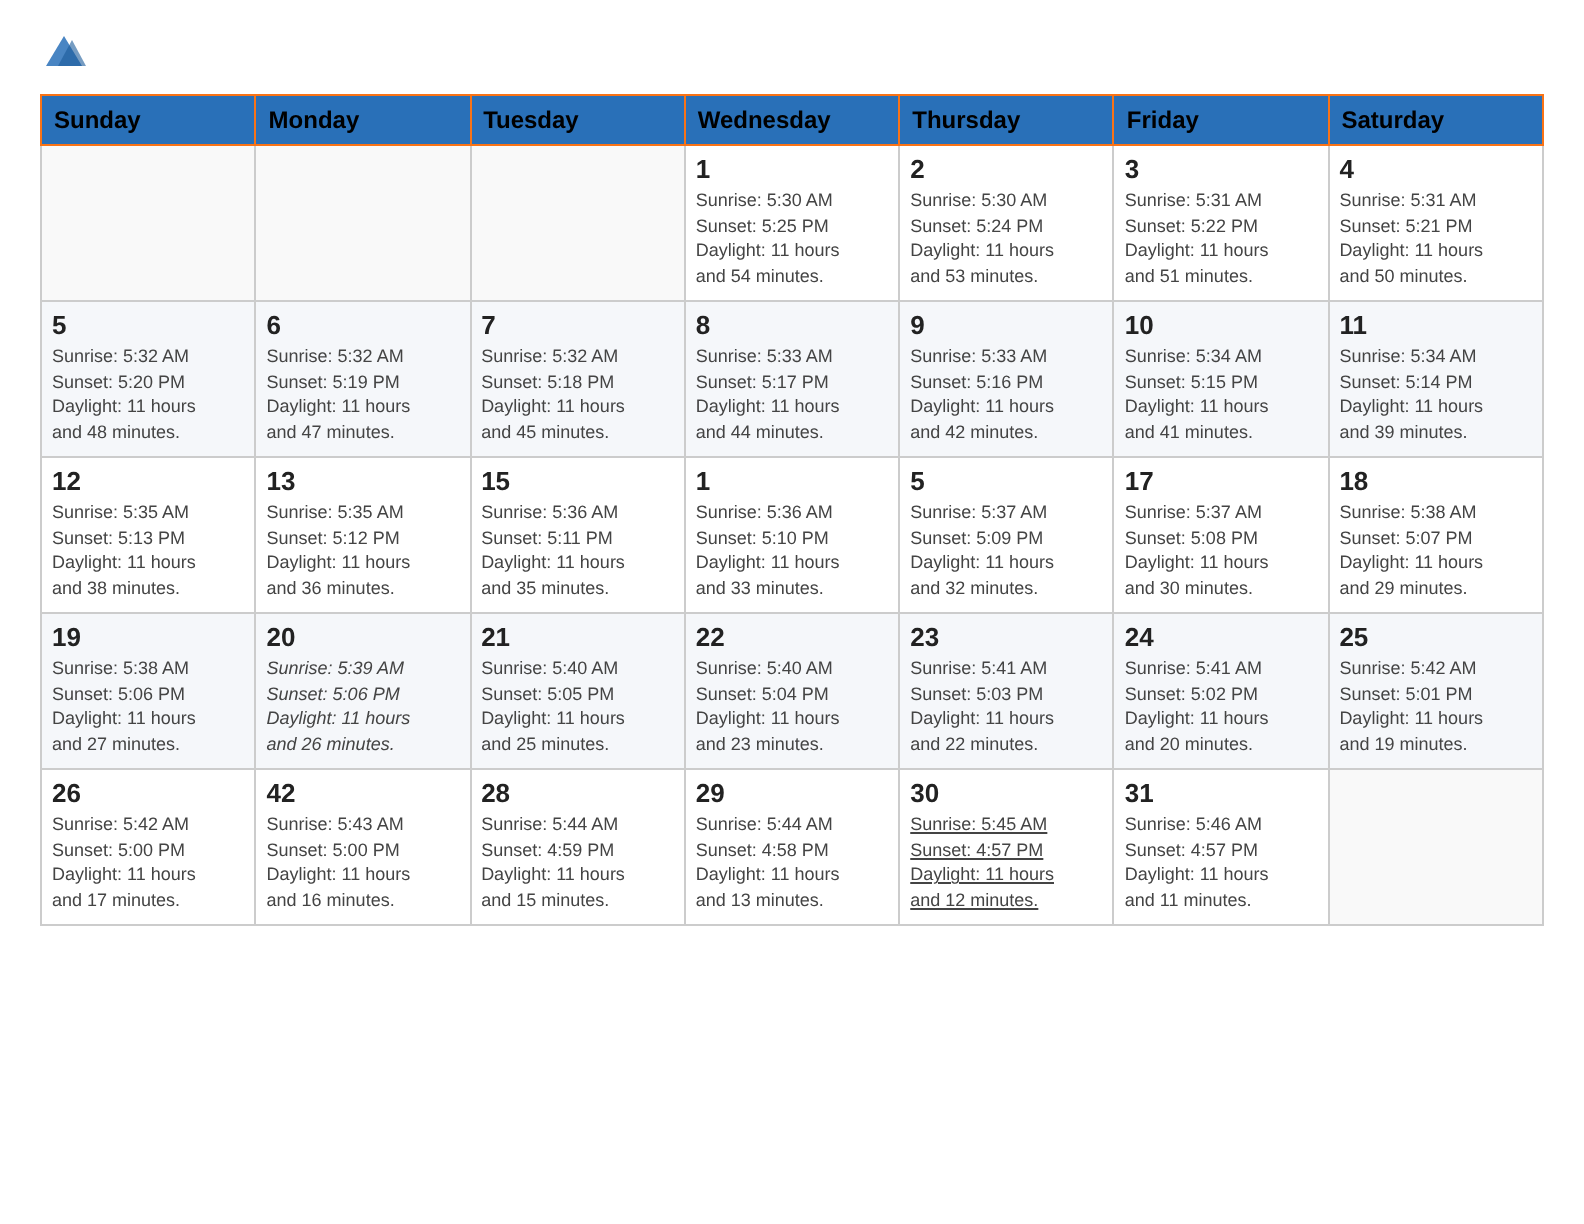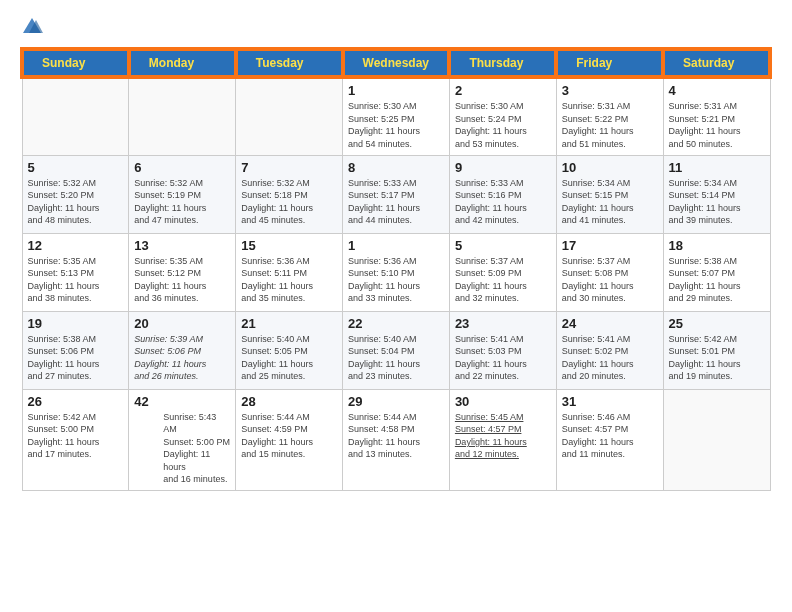--- a/index.html
+++ b/index.html
@@ -54,26 +54,26 @@
       font-size: 16px;
       color: #555;
     }
     .calendar-table {
       width: 100%;
       border-collapse: collapse;
       table-layout: fixed;
     }
     .calendar-table thead th {
       background-color: #2970b8;
-      color: #fde047;
+      color: #000000;
       text-align: left;
-      padding: 5px 18px;
+      padding: 5px 6px;
       font-size: 12px;
       font-weight: bold;
-      border: 4px solid #f97316;
+      border: 1px solid #f97316;
     }
     .calendar-table tbody td {
       vertical-align: top;
       border: 1px solid #ccc;
       padding: 4px 5px;
       font-size: 9.5px;
       color: #333;
       height: 78px;
       background: #fff;
     }
@@ -321,21 +321,21 @@
         <tr>
           <td>
             <span class="day-number">26</span>
             <div class="day-info" style="white-space: pre-line;">Sunrise: 5:42 AM
 Sunset: 5:00 PM
 Daylight: 11 hours
 and 17 minutes.</div>
           </td>
           <td>
             <span class="day-number">42</span>
-            <div class="day-info" style="white-space: pre-line; margin-left: 29px;">Sunrise: 5:43 AM
+            <div class="day-info" style="white-space: pre-line;">Sunrise: 5:43 AM
 Sunset: 5:00 PM
 Daylight: 11 hours
 and 16 minutes.</div>
           </td>
           <td>
             <span class="day-number">28</span>
             <div class="day-info" style="white-space: pre-line;">Sunrise: 5:44 AM
 Sunset: 4:59 PM
 Daylight: 11 hours
 and 15 minutes.</div>

